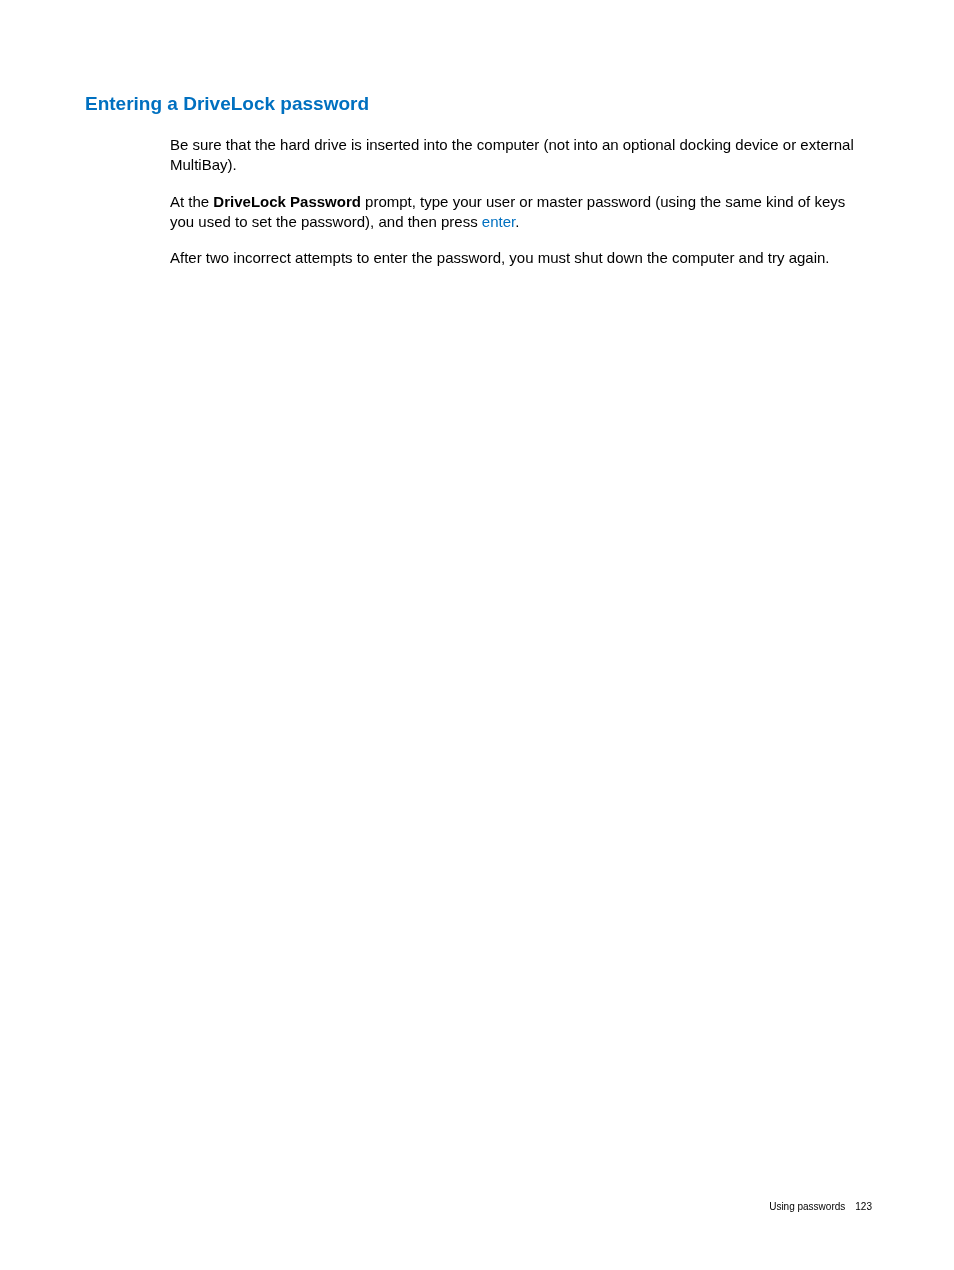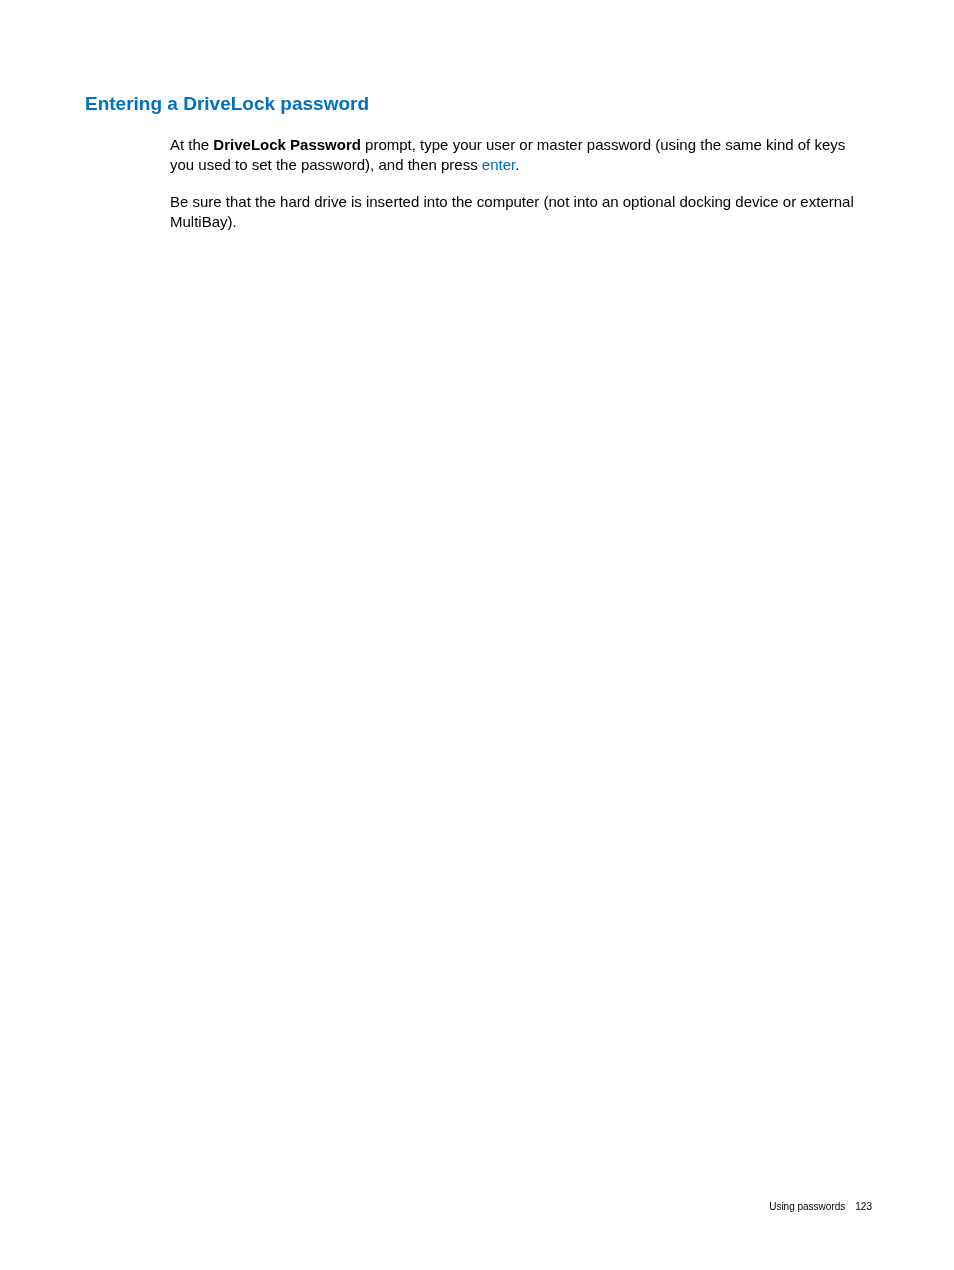--- a/index.html
+++ b/index.html
@@ -52,24 +52,25 @@
       margin-right: 10px;
     }
   </style>
 </head>
 <body>
 
 <div class="page">
   <h2 class="heading">Entering a DriveLock password</h2>
 
   <div class="body-text">
+    <p class="paragraph">Be sure that the hard drive is inserted into the computer (not into an optional docking device or external MultiBay).</p>
+
     <p class="paragraph">
       <span>At the </span><span class="bold">DriveLock Password</span><span> prompt, type your user or master password (using the same kind of keys you used to set the password), and then press </span><span class="key-name">enter</span><span>.</span>
     </p>
 
-    <p class="paragraph">Be sure that the hard drive is inserted into the computer (not into an optional docking device or external MultiBay).</p>
-
+    <p class="paragraph">After two incorrect attempts to enter the password, you must shut down the computer and try again.</p>
   </div>
 
   <div class="footer">
     <span class="footer-section">Using passwords</span><span>123</span>
   </div>
 </div>
 
 </body></html>

